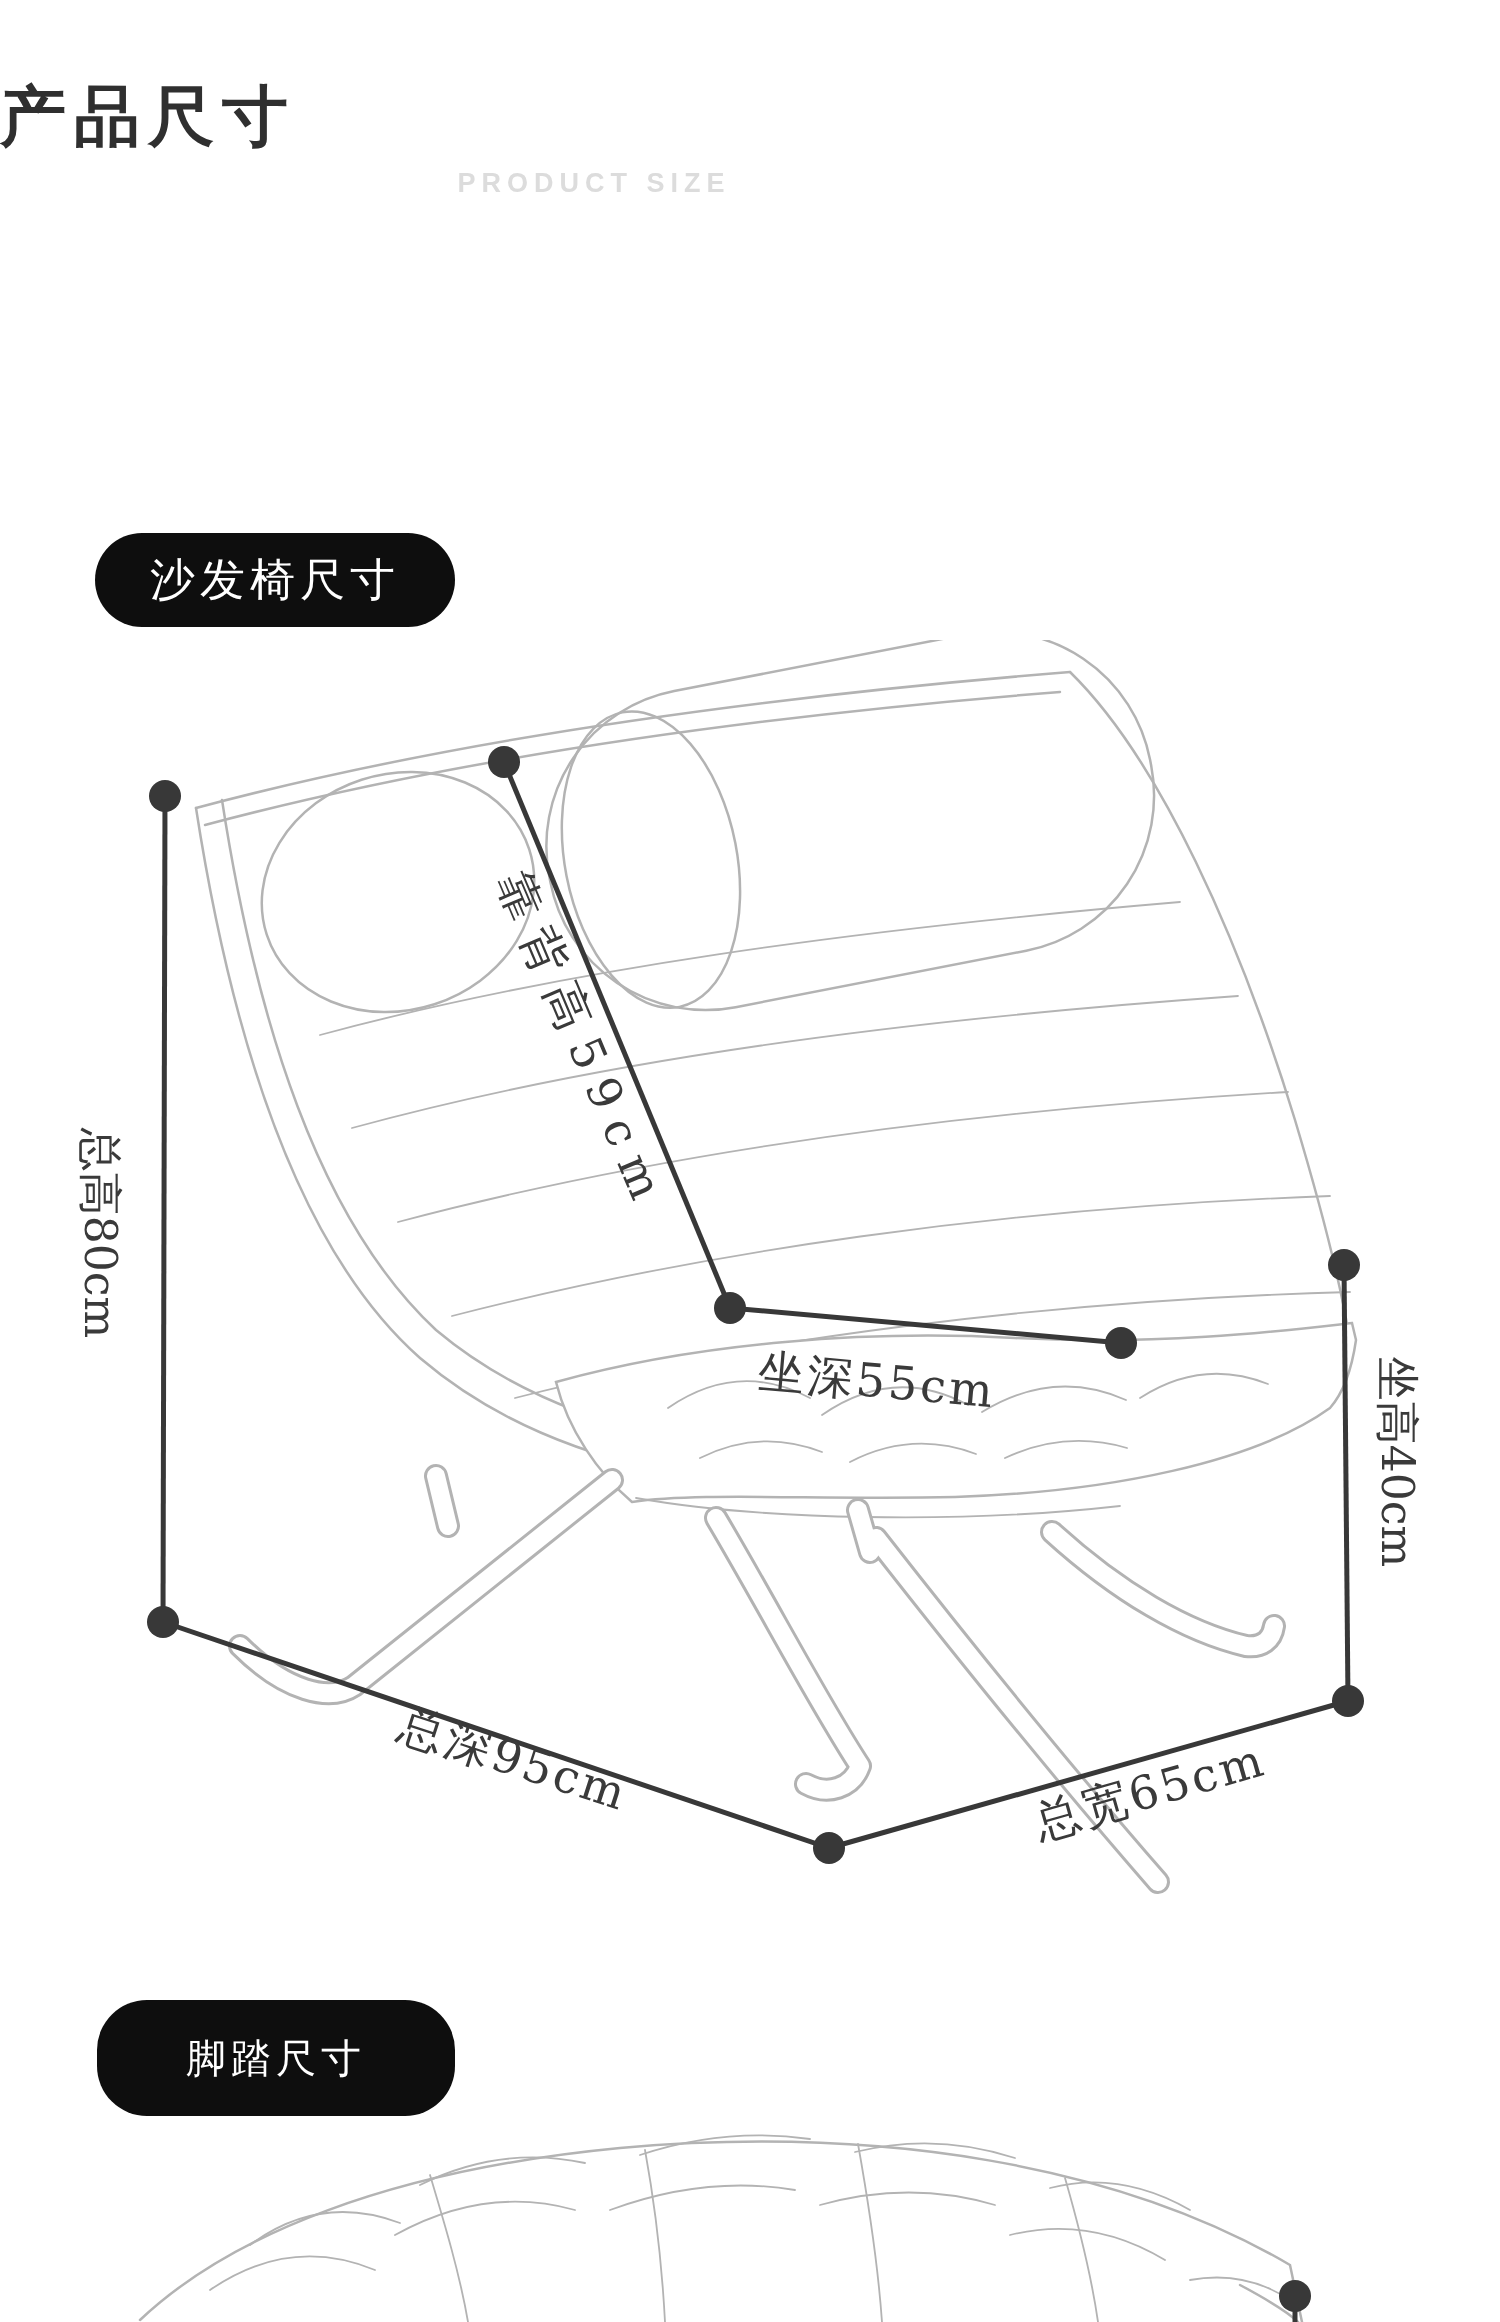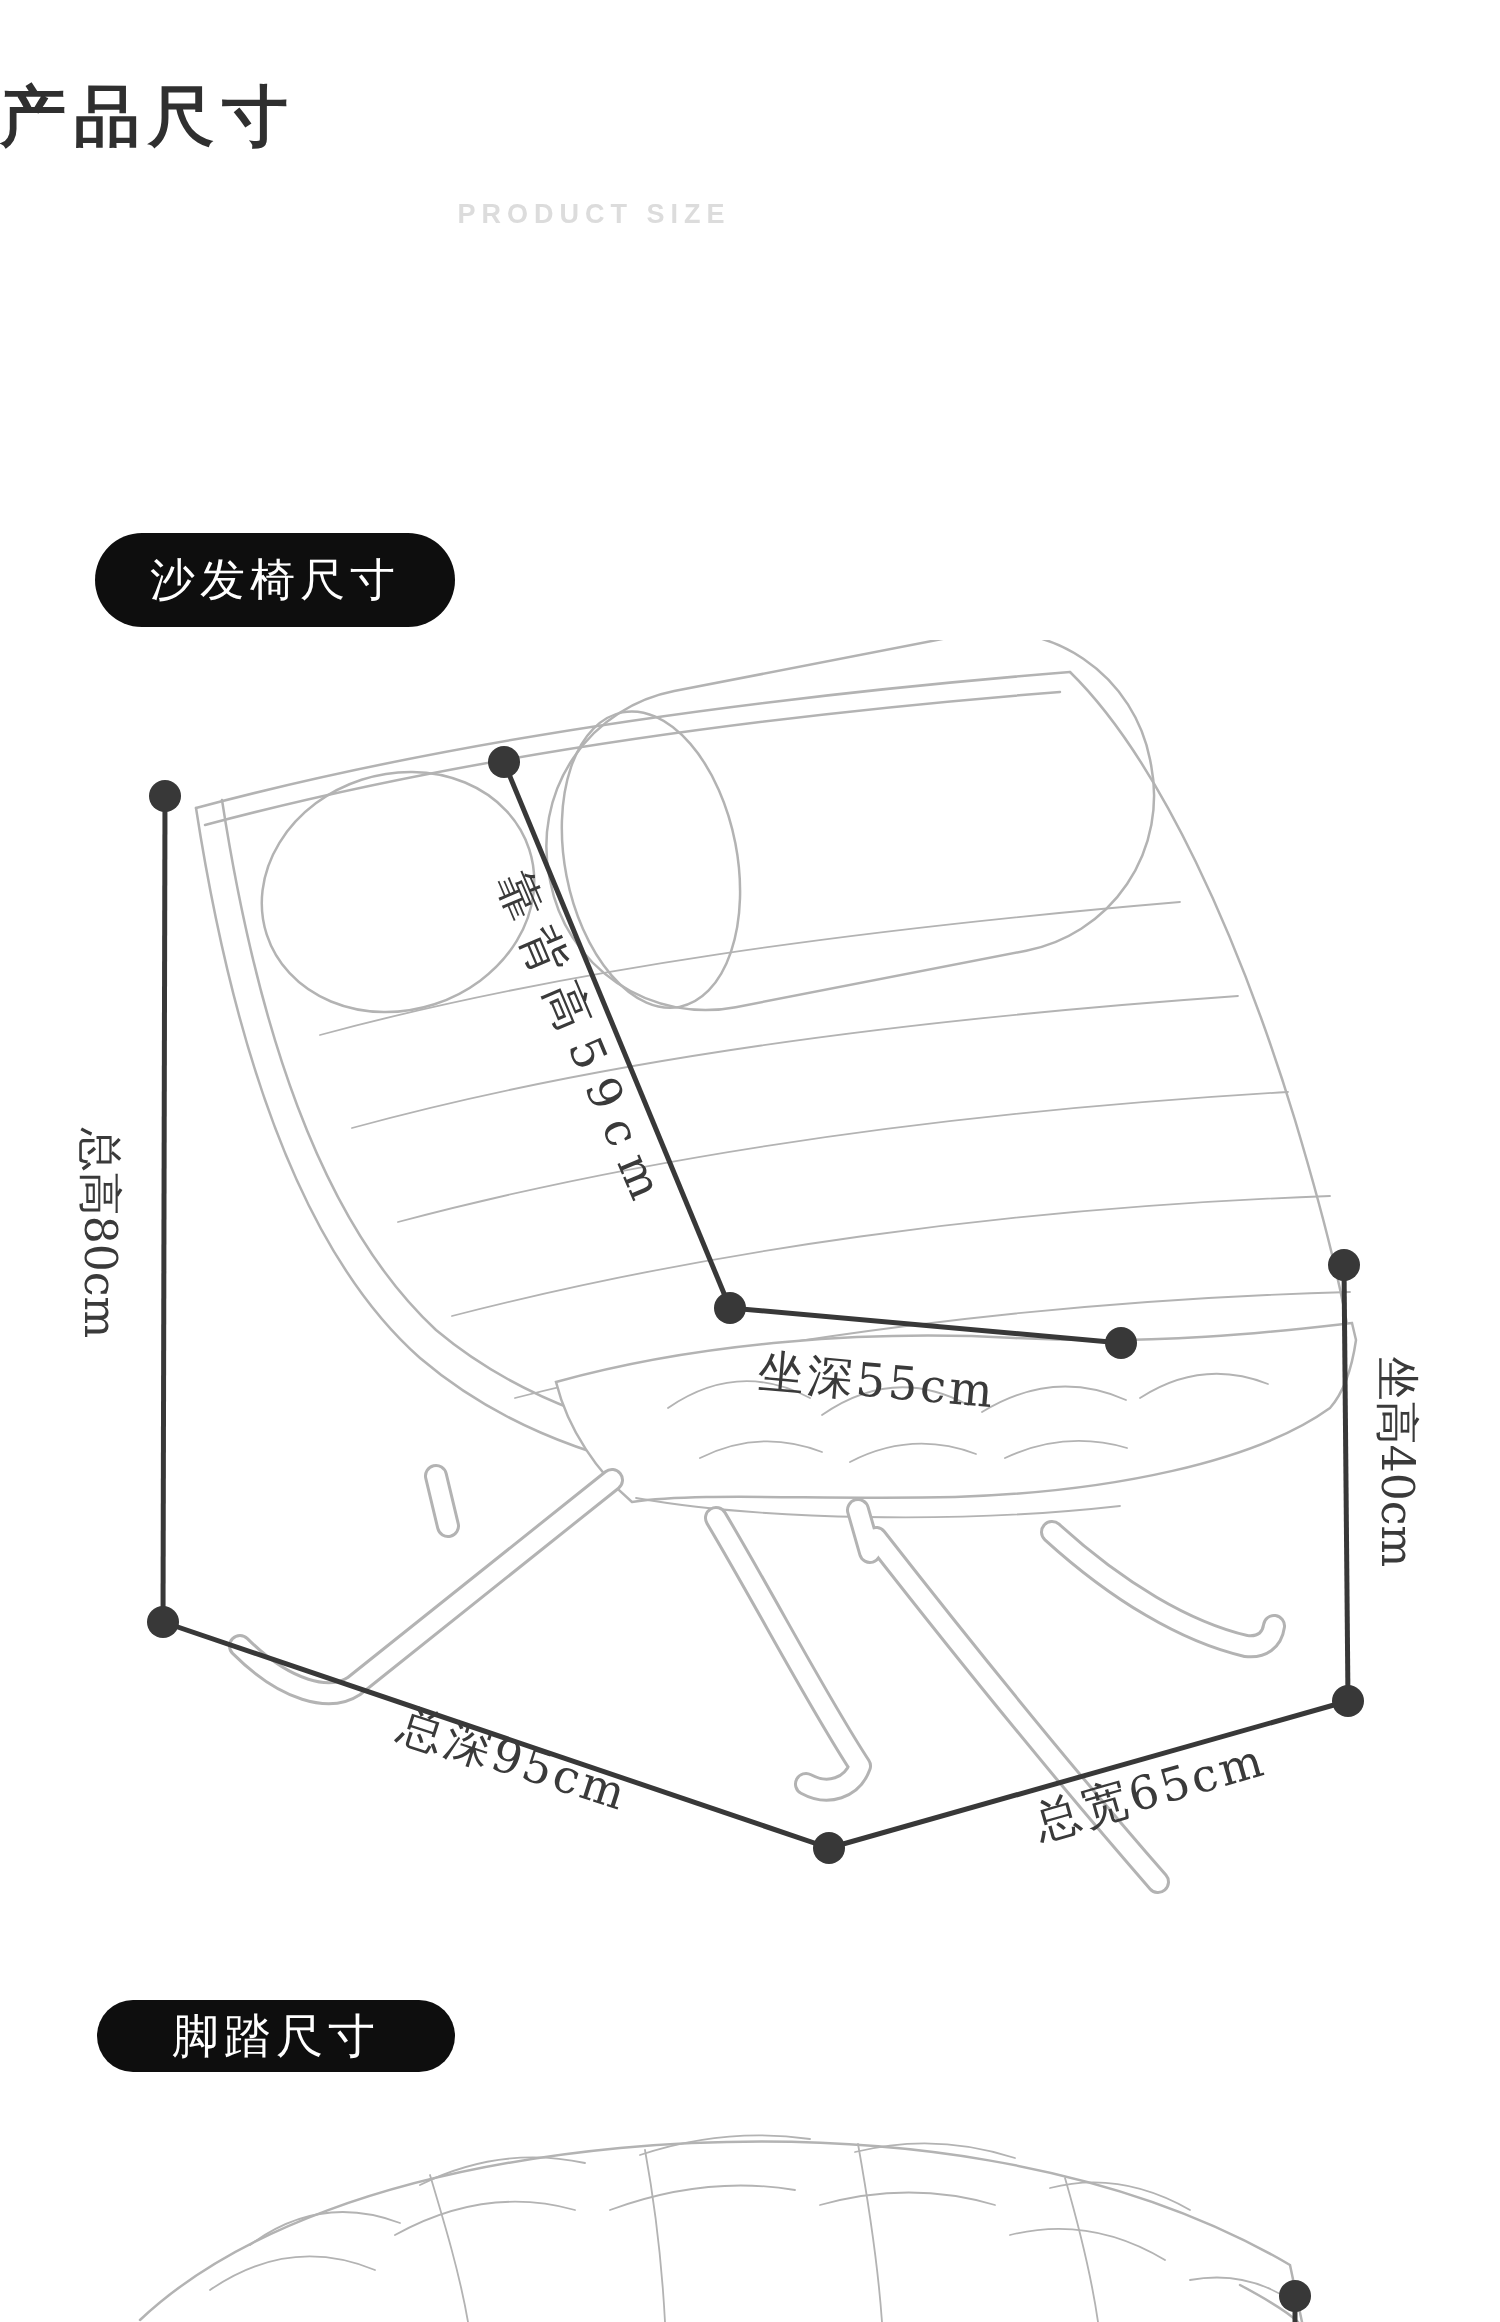--- a/index.html
+++ b/index.html
@@ -17,21 +17,21 @@
     left:0;top:72px;width:1500px;
     text-align:left;
     font-family:"DejaVu Serif", serif;
     font-size:66px;font-weight:700;
     letter-spacing:8px;color:#2f2f2f;
   }
   .subtitle{
     left:0;top:168px;width:1188px;
     text-align:center;
     font-size:27px;font-weight:700;
-    letter-spacing:6px;color:#dcdcdc;margin-top:31px;
+    letter-spacing:6px;color:#dcdcdc;
   }
   
   .notice-line1{
     left:138px;top:281px;width:1300px;
     font-size:45px;color:#575757;white-space:nowrap;
   }
   .notice-line1 .bold{
     font-weight:700;color:#2e2e2e;margin-right:18px;letter-spacing:2px;
   }
   .notice-line2{
@@ -40,21 +40,21 @@
   }
   
   .pill{
     background:#0e0e0e;color:#ffffff;
     border-radius:50px;
     display:flex;align-items:center;justify-content:center;
     font-family:"DejaVu Serif", serif;
     letter-spacing:5px;
   }
   .pill.chair{left:95px;top:533px;width:360px;height:94px;font-size:45px;text-align:right;}
-  .pill.foot{left:97px;top:2000px;width:358px;height:72px;font-size:47px;}
+  .pill.foot{left:97px;top:2000px;width:358px;height:116px;font-size:40px;}
   
   .dim{
     font-family:"DejaVu Serif", serif;
     color:#3a3a3a;white-space:nowrap;
     transform-origin:center center;
   }
   .dim.total-height{left:99px;top:1233px;font-size:44px;transform:translate(-50%,-50%) rotate(90deg);}
   .dim.back-height{left:582px;top:1042px;font-size:46px;letter-spacing:14px;transform:translate(-50%,-50%) rotate(67deg);}
   .dim.seat-depth{left:877px;top:1382px;font-size:46px;letter-spacing:3px;transform:translate(-50%,-50%) rotate(5deg);}
   .dim.seat-height{left:1396px;top:1462px;font-size:44px;transform:translate(-50%,-50%) rotate(90deg);}

